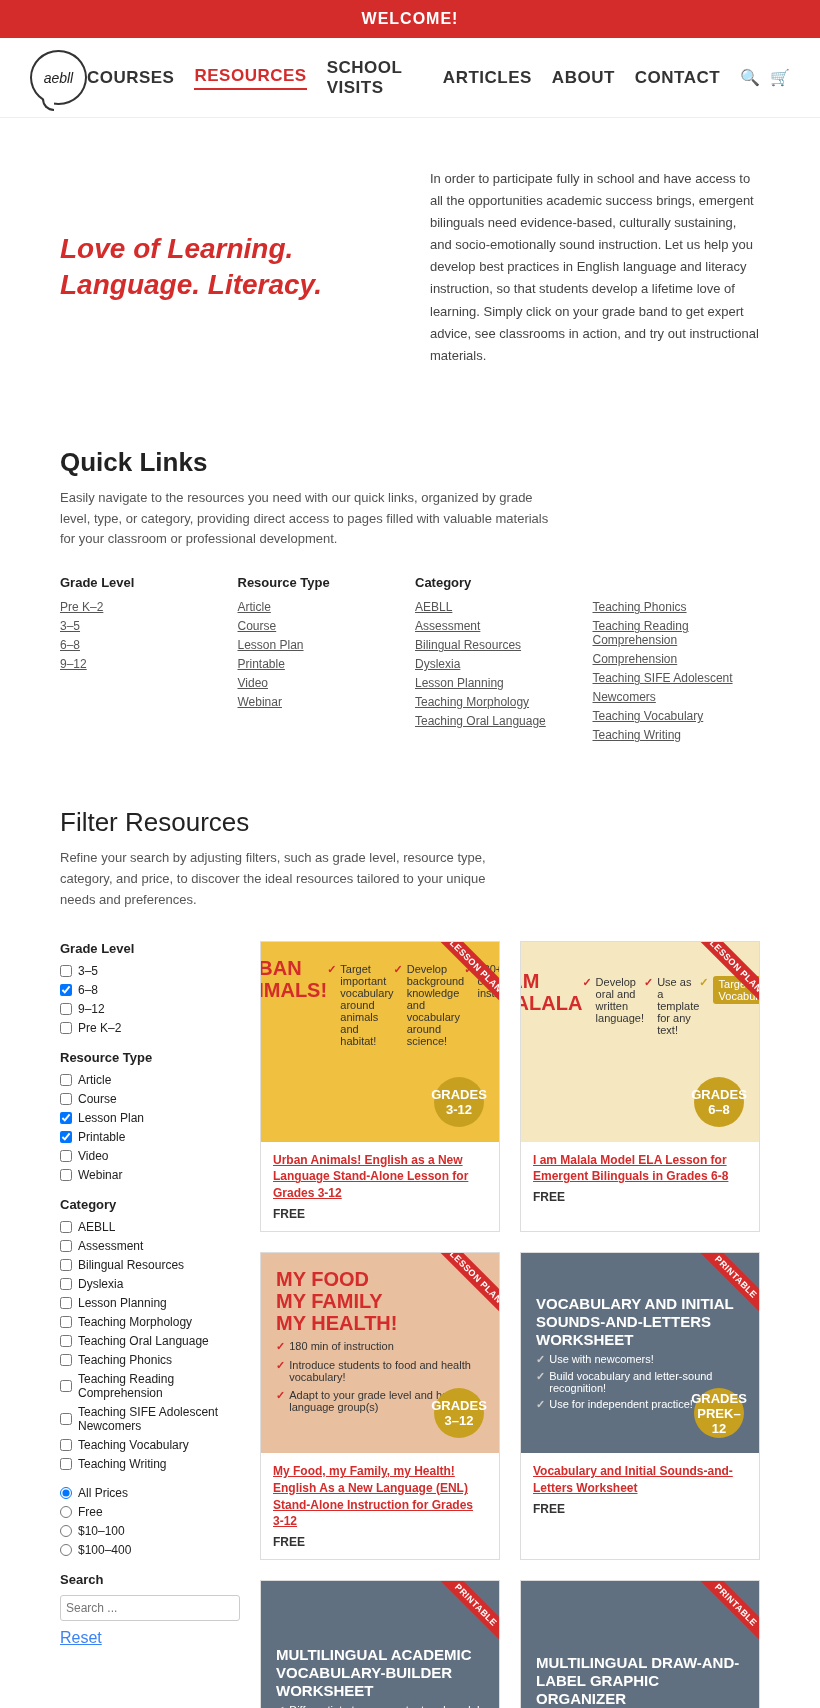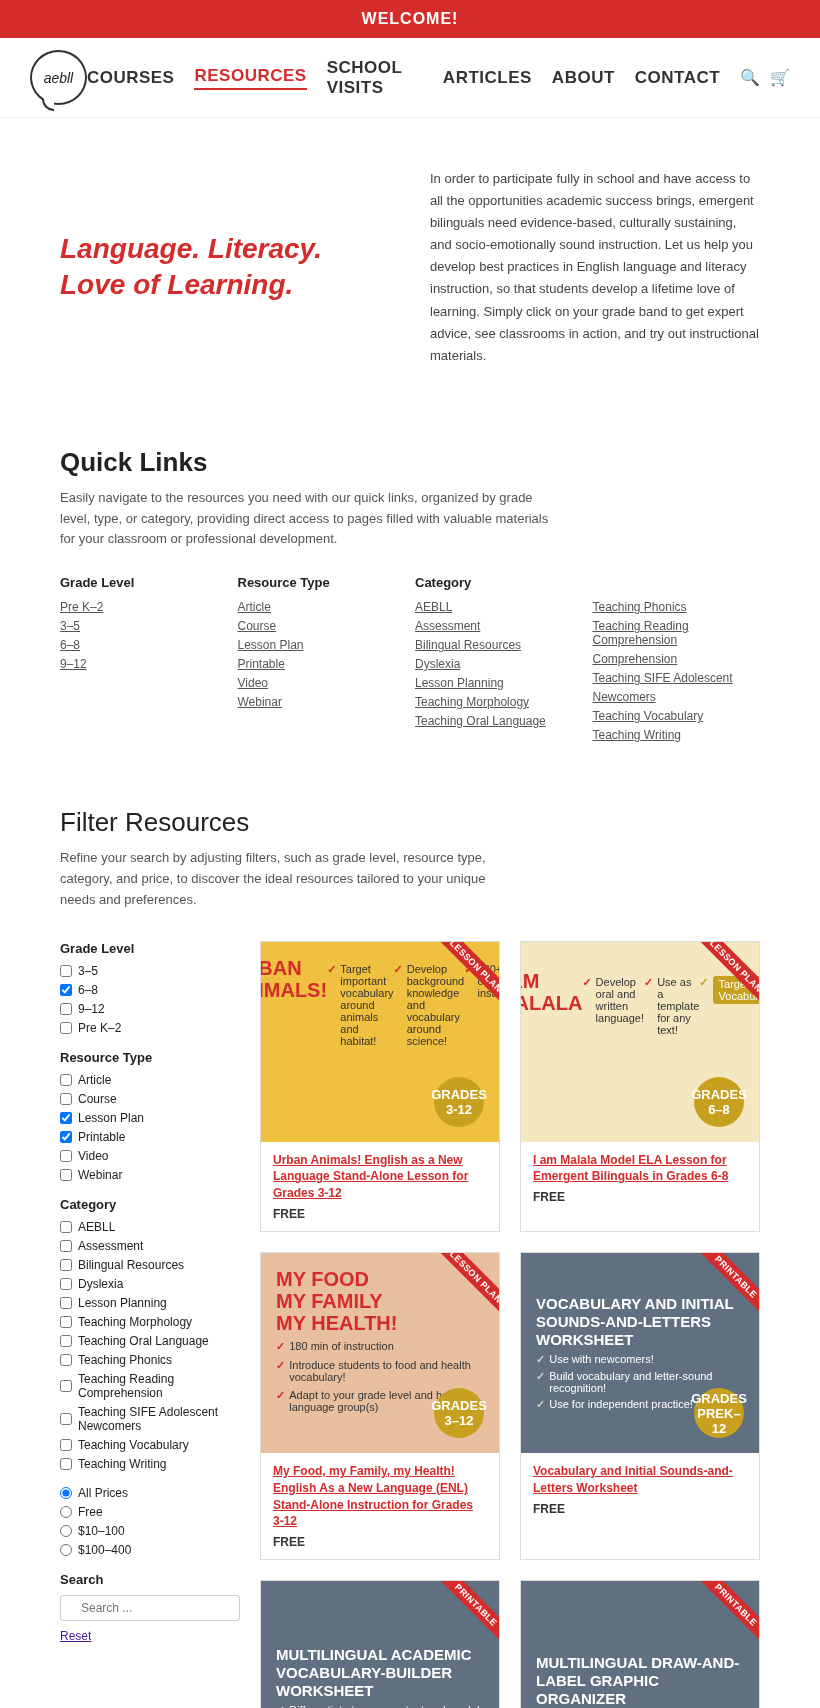--- a/index.html
+++ b/index.html
@@ -166,29 +166,29 @@
       gap: 6px;
       margin-bottom: 5px;
       cursor: pointer;
     }
     .filter-sidebar input[type=checkbox],
     .filter-sidebar input[type=radio] {
       width: 12px;
       height: 12px;
     }
     .filter-sidebar .reset-link {
-      color: #4c1d95;
+      color: #3b82f6;
       text-decoration: underline;
       cursor: pointer;
-      font-size: 12px;
+      font-size: 16px;
     }
     .search-box {
       width: 100%;
       border: 1px solid #ccc;
-      padding: 5px 20px;
+      padding: 5px 5px;
       font-size: 12px;
       margin-bottom: 8px;
       border-radius: 3px;
     }
 
     
     .cards-grid {
       flex: 1;
       display: grid;
       grid-template-columns: 1fr 1fr;
@@ -366,22 +366,22 @@
     <div class="nav-icons">
       <span>🔍</span>
       <span>🛒</span>
     </div>
   </nav>
 </div>
 
 <div class="hero">
   <div class="hero-left">
     <div class="hero-title">
+      <div>Love of Learning.</div>
       <div>Language. Literacy.</div>
-      <div>Love of Learning.</div>
     </div>
   </div>
   <div class="hero-right">
     <p>In order to participate fully in school and have access to all the opportunities academic success brings, emergent bilinguals need evidence-based, culturally sustaining, and socio-emotionally sound instruction. Let us help you develop best practices in English language and literacy instruction, so that students develop a lifetime love of learning. Simply click on your grade band to get expert advice, see classrooms in action, and try out instructional materials.</p>
   </div>
 </div>
 
 <div class="quick-links">
   <h2>Quick Links</h2>
   <p class="quick-links-desc">Easily navigate to the resources you need with our quick links, organized by grade level, type, or category, providing direct access to pages filled with valuable materials for your classroom or professional development.</p>

